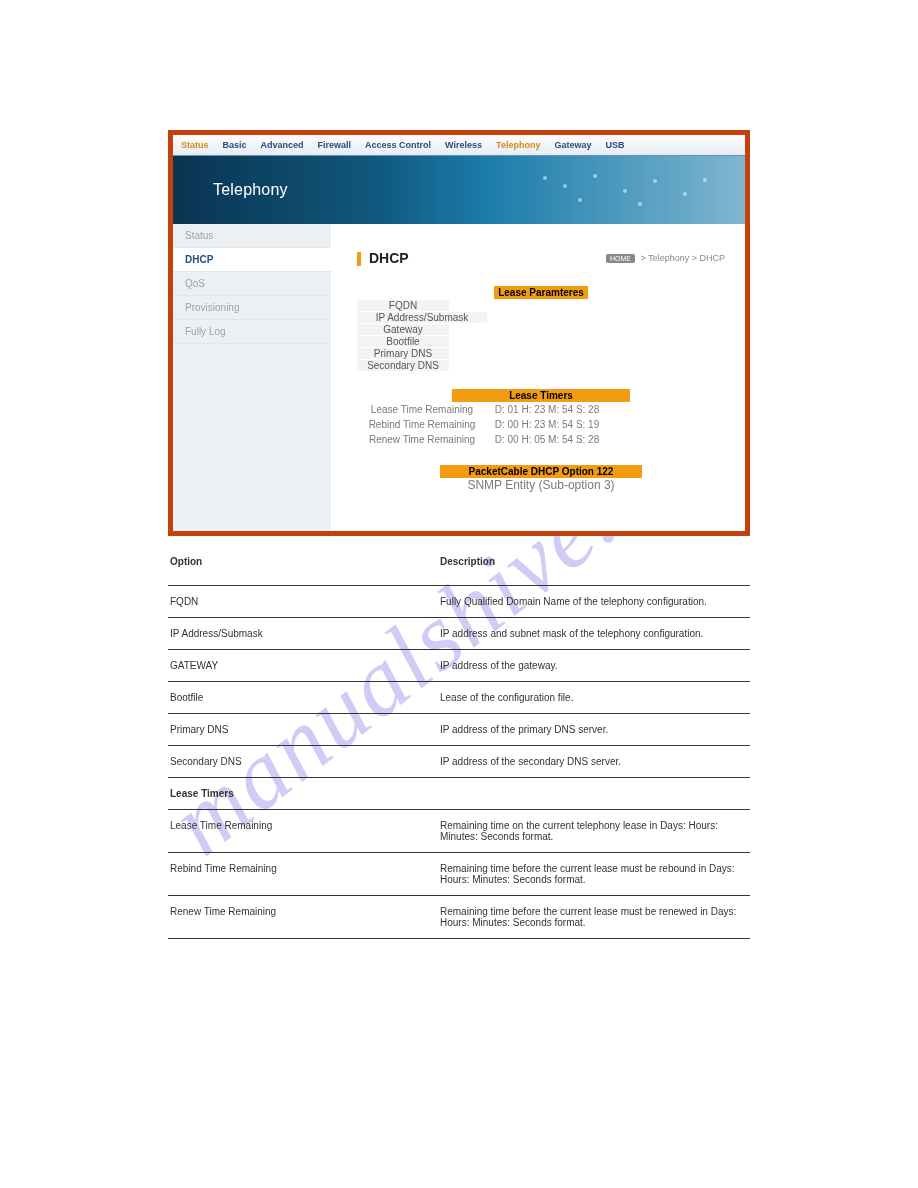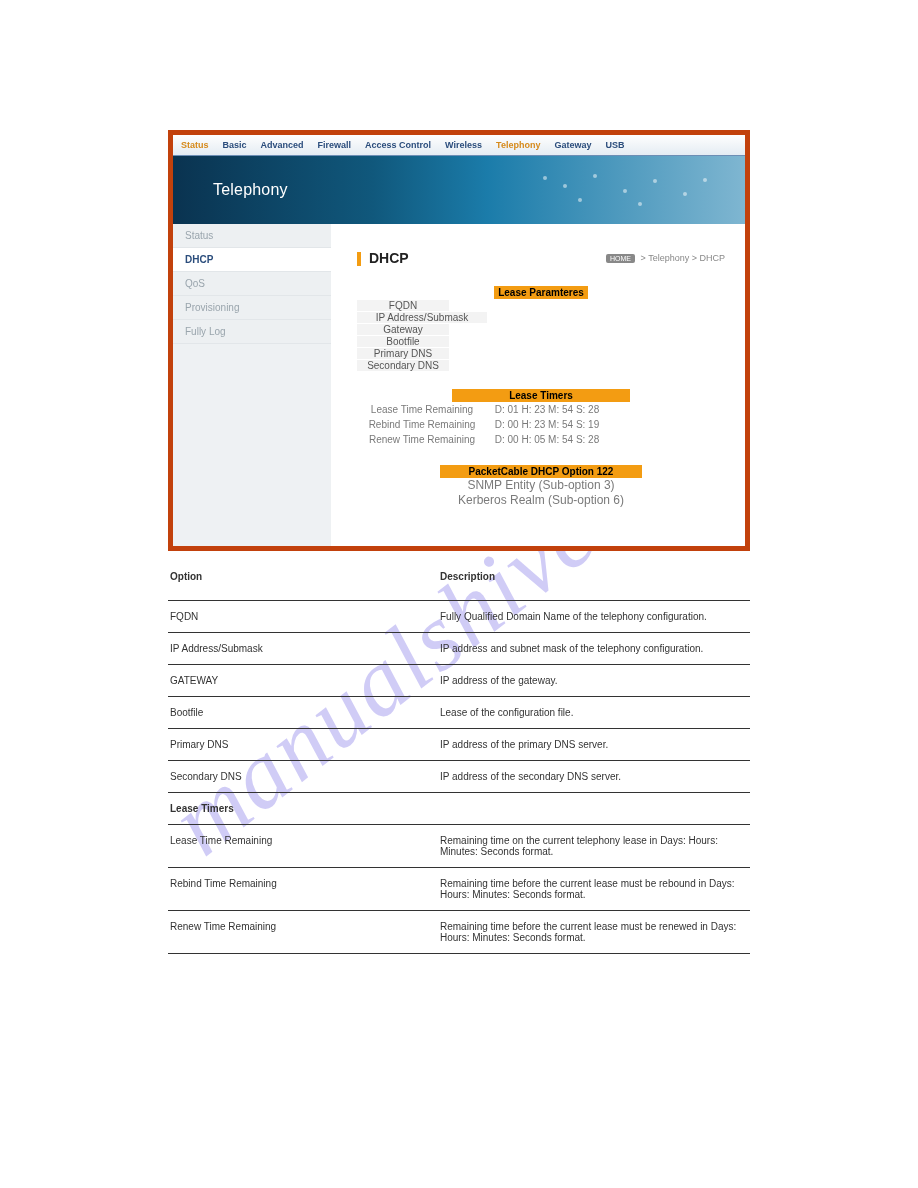--- a/index.html
+++ b/index.html
@@ -156,21 +156,20 @@
           </div>
           <div class="timers-row">
             <span class="lbl">Renew Time Remaining</span>
             <span class="val">D: 00 H: 05 M: 54 S: 28</span>
           </div>
         </div>
 
         <div class="params" style="margin-bottom:20px">
           <div class="sect-head w2">PacketCable DHCP Option 122</div>
           <div class="pc-row">SNMP Entity (Sub-option 3)</div>
-          <div class="pc-row">Kerberos Realm (Sub-option 6)</div>
         </div>
       </div>
     </div>
   </div>
 
   <table class="defs">
     <thead>
       <tr>
         <th>Option</th>
         <th>Description</th>

